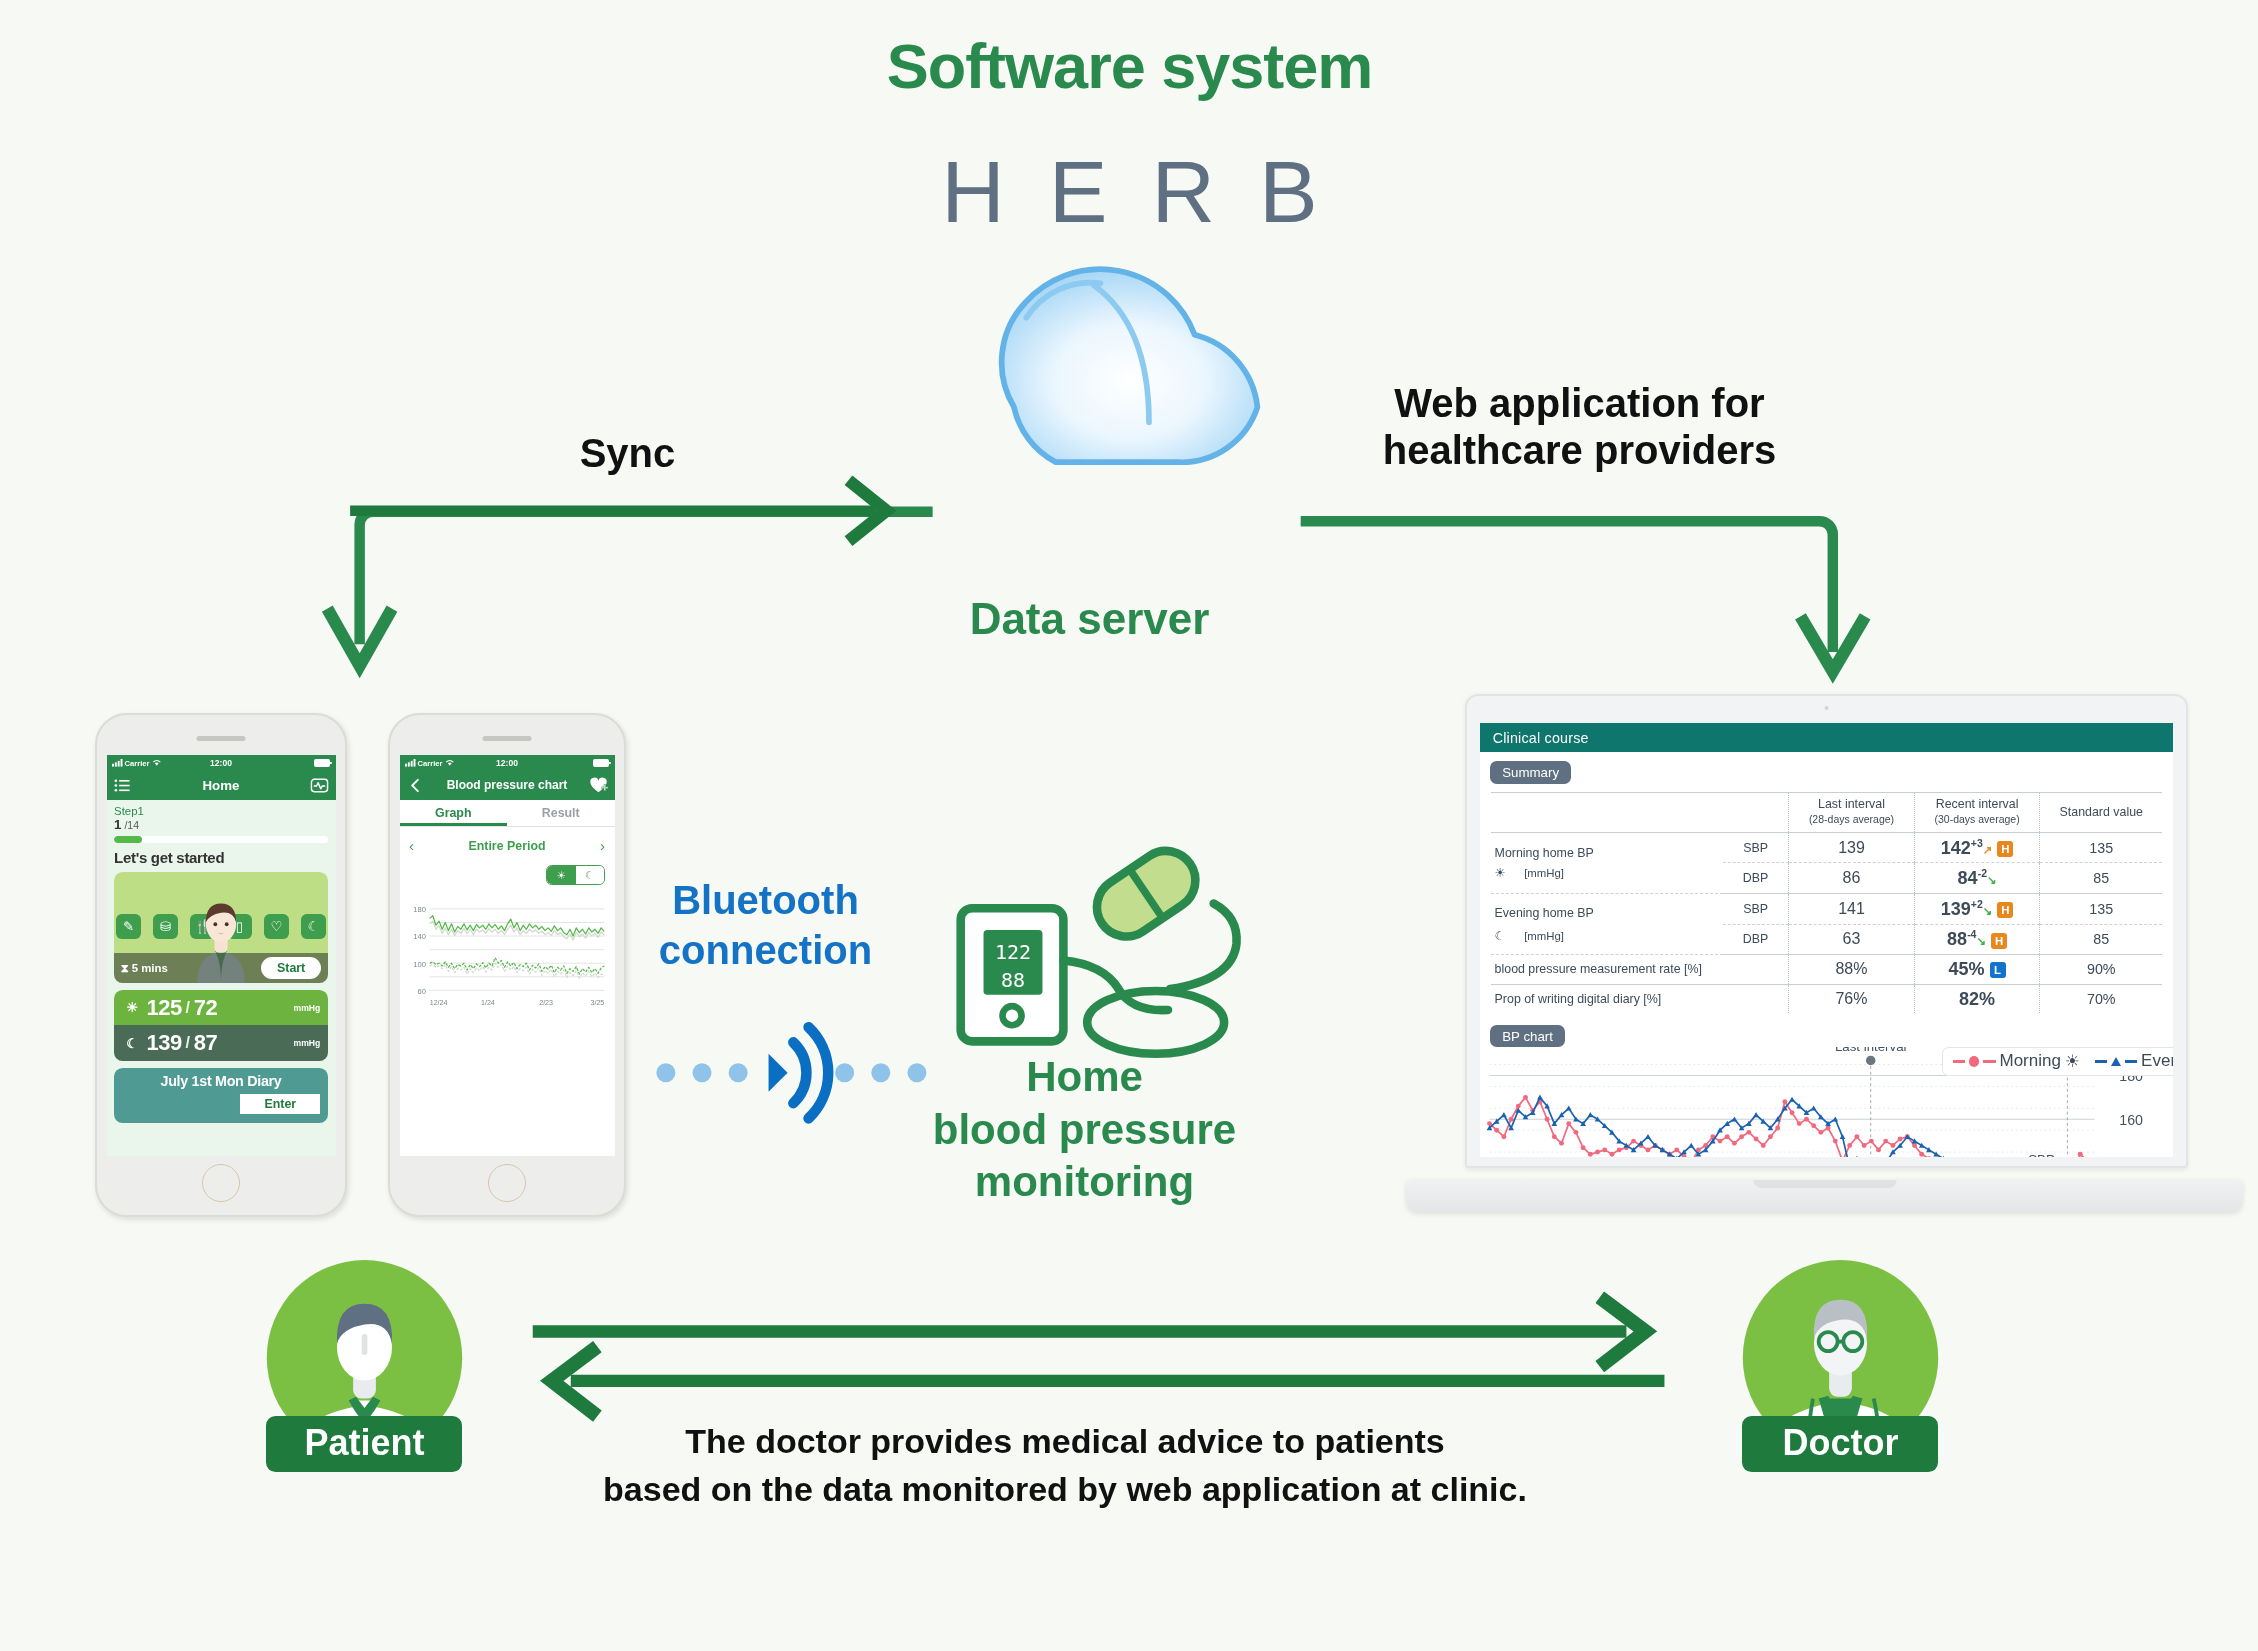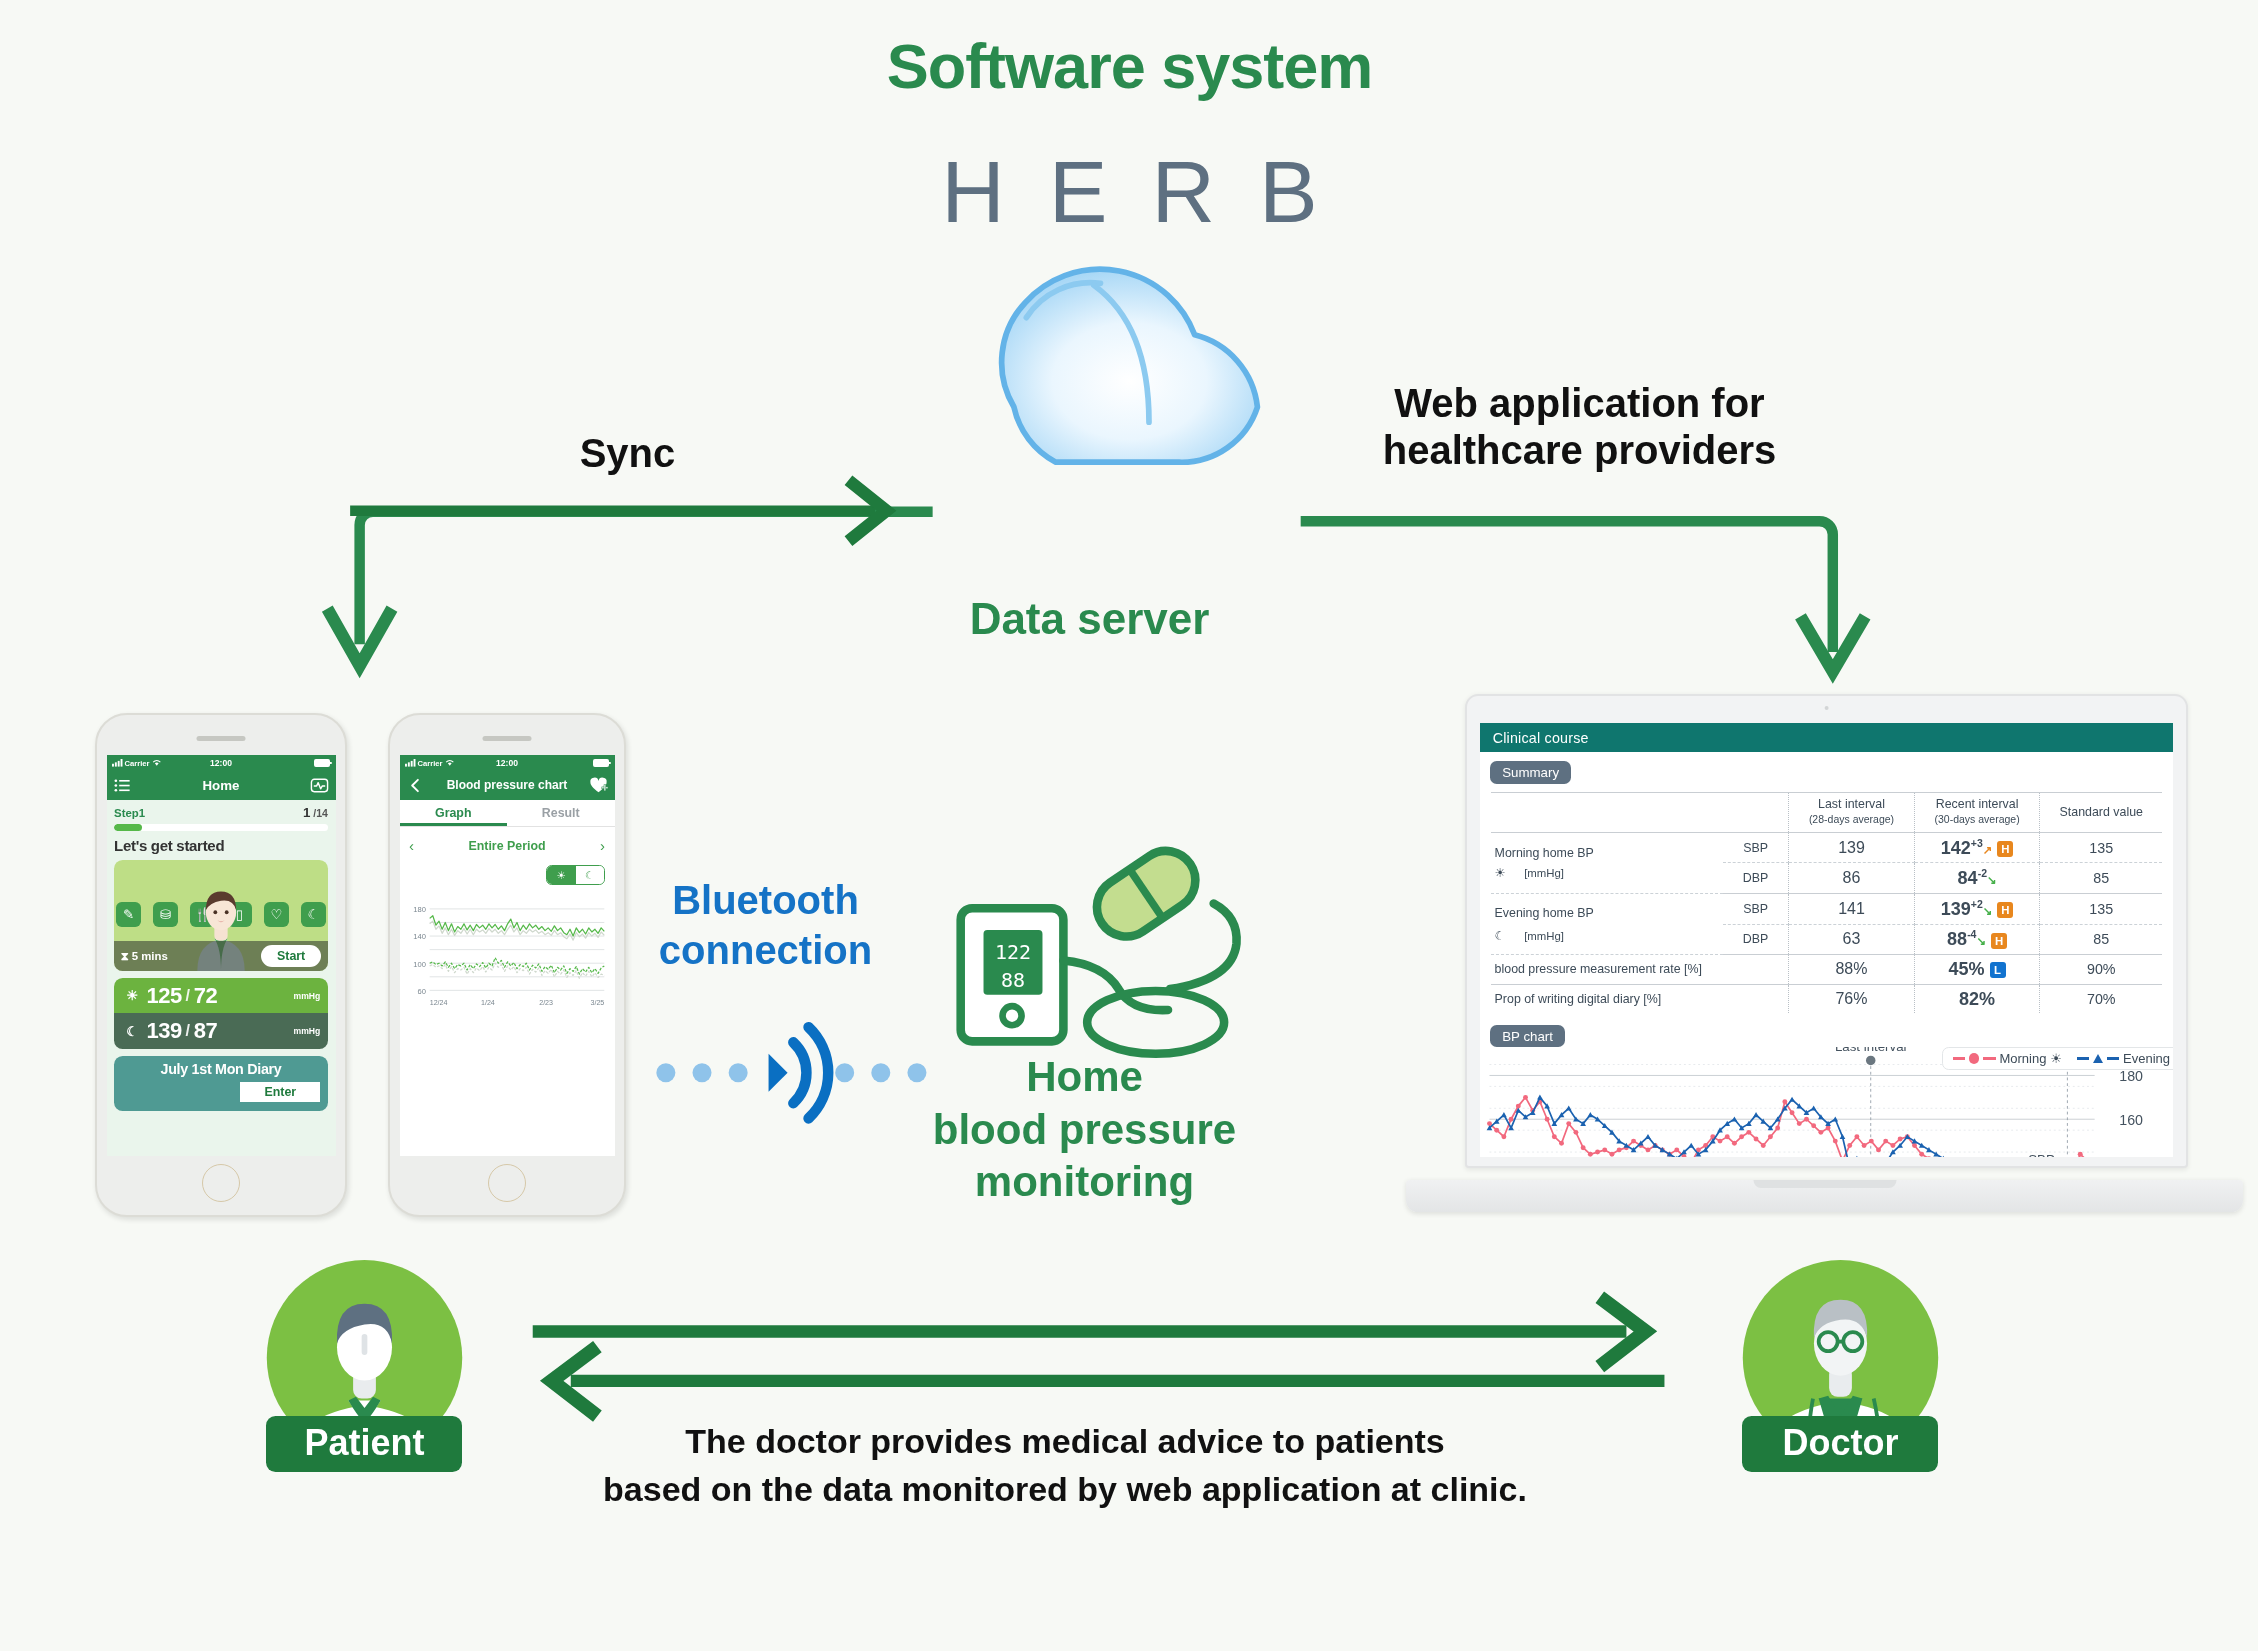--- a/index.html
+++ b/index.html
@@ -93,22 +93,22 @@
     display: flex; align-items: center; padding: 0 6.7px;
     font-size: 13.3px; font-weight: 700; position: relative;
   }
   .nav-title { position: absolute; left: 0; right: 0; text-align: center; }
   .nav-ico { width: 19px; height: 19px; position: relative; z-index: 2; }
   .nav-ico.right { margin-left: auto; }
 
   
   .p1-body { background: #eaf5ec; height: 100%; padding: 5.7px 7.6px; }
   .step-row {
-    display: flex; justify-content: space-between; align-items: baseline;
-    font-size: 11.4px; font-weight: 700; color: #2a8a4e;
+    display: flex; align-items: baseline;
+    font-size: 11.4px; font-weight: 400; color: #2a8a4e; flex-direction: column;
   }
   .step-row .cnt { color: #555; font-size: 10.5px; }
   .step-row .cnt b { color: #333; font-size: 13.3px; }
   .progress {
     margin-top: 3.8px; height: 6.7px; border-radius: 3.8px; background: #fff;
     overflow: hidden;
   }
   .progress > i { display:block; height:100%; width:13%; background:#55b849; border-radius:3.8px; }
   .lets {
     margin-top: 6.7px; font-size: 15px; font-weight: 700; color: #333;
@@ -239,21 +239,21 @@
   .flag.l { background: #1273cf; }
   .updn { font-size: 11.4px; font-weight: 700; }
   .up { color: #e8871e; }
   .dn { color: #46b04a; }
   .dashrow td { border-bottom: 1px dashed #ccd2d7; }
   .solidrow td { border-bottom: 1.4px solid #c9ced3; }
   .bpchart-wrap { position: relative; margin-top: 7.6px; }
   .legend-box {
     position: absolute; left: 462px; top: 26px; background: #fff;
     border: 1px solid #e3e6e8; border-radius: 6.7px; padding: 2.9px 9.5px;
-    display: flex; gap: 15px; align-items: center; font-size: 13px; color: #3d4b58;
+    display: flex; gap: 15px; align-items: center; font-size: 17px; color: #3d4b58;
   }
   .lg { display: flex; align-items: center; gap: 3.8px; }
   .lgdot { width: 10.5px; height: 10.5px; border-radius: 50%; background: #f2697e; }
   .lgtri { width: 0; height: 0; border-left: 5.7px solid transparent; border-right: 5.7px solid transparent; border-bottom: 9.5px solid #1b62b0; }
   .lgline { width: 12.4px; height: 2.9px; }
   .lgline.red { background: #f2697e; }
   .lgline.blue { background: #1b62b0; }
 
   
   .person { position: absolute; width: 219px; }

